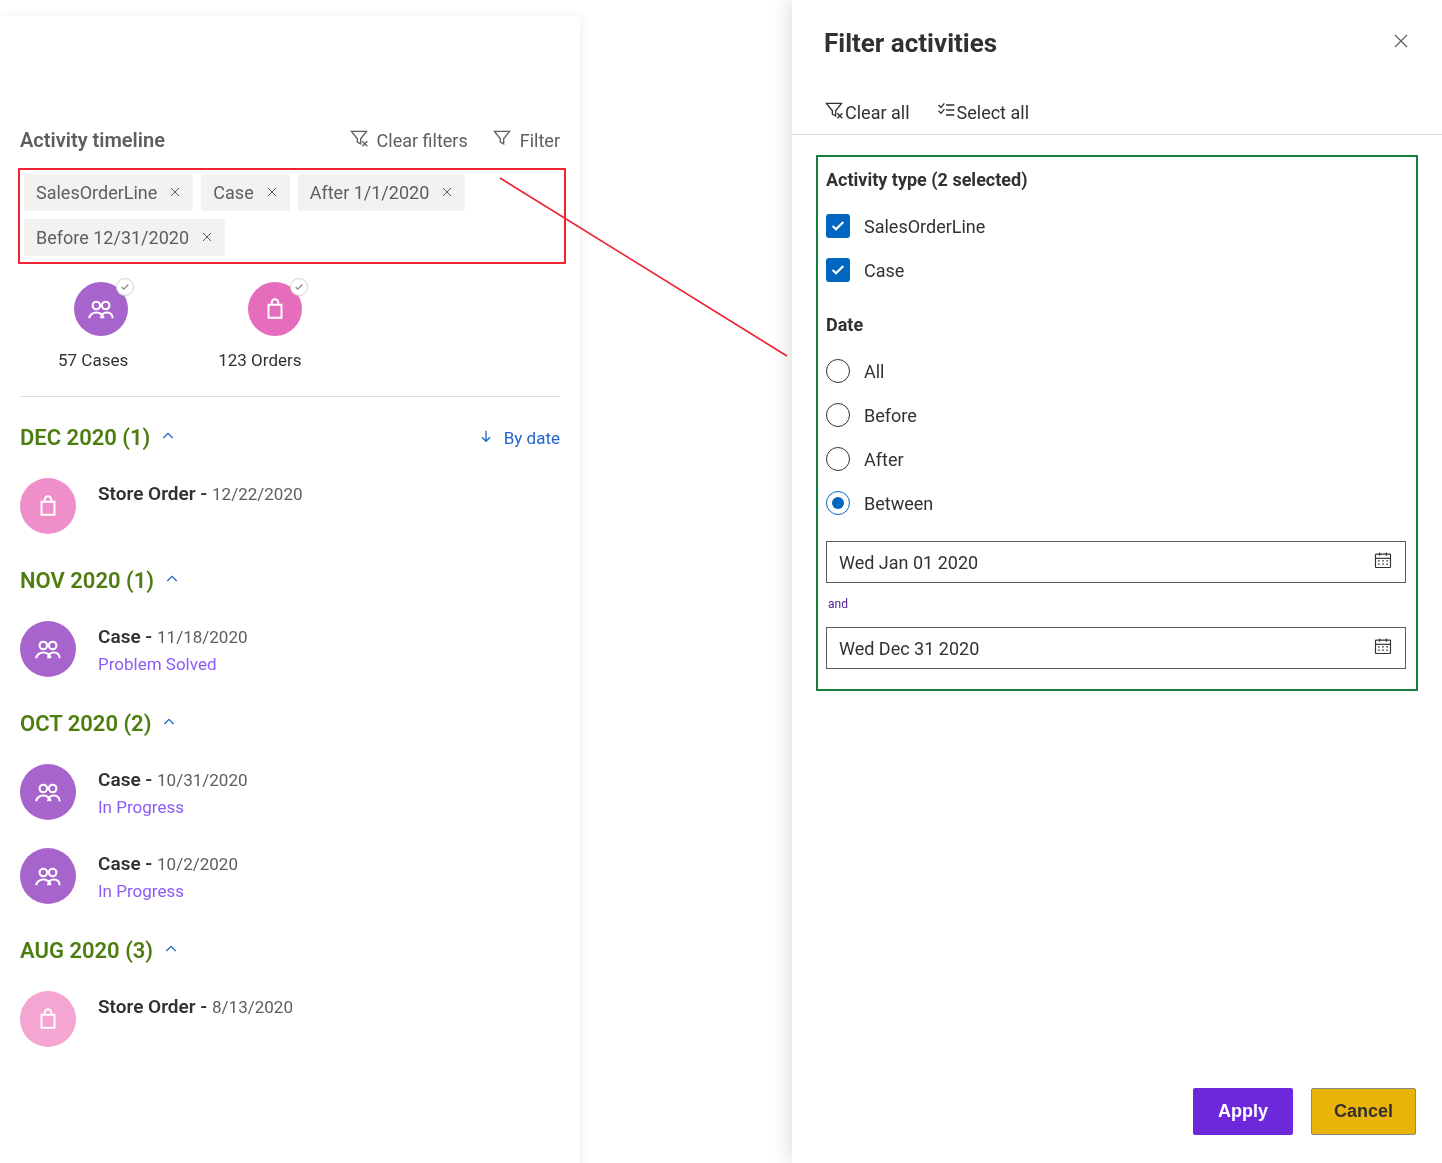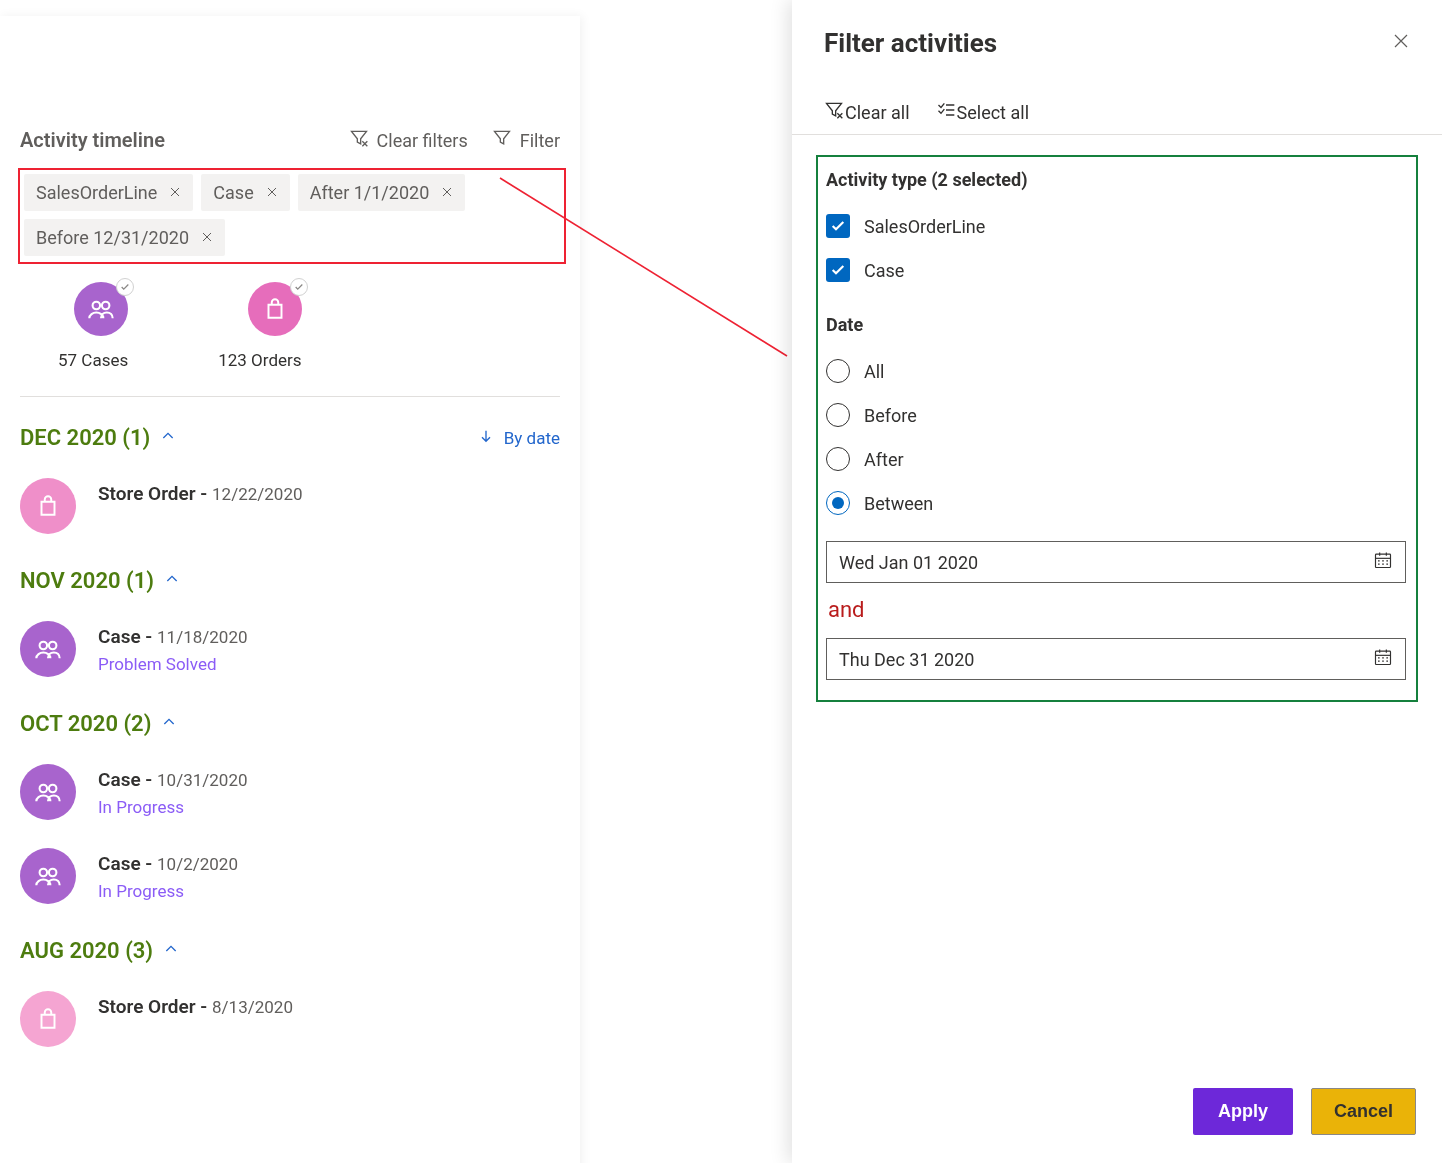--- a/index.html
+++ b/index.html
@@ -232,21 +232,21 @@
 
   .date-input{
     display:flex;align-items:center;
     border:1px solid #605e5c;
     padding:8px 12px;
     margin:16px 0 0 0;
     font-size:18px;
     color:#323130;
   }
   .date-input .cal{ margin-left:auto; color:#323130; }
-  .and-text{ margin:14px 0 8px 2px; font-size:22px; color:#b91c1c; }
+  .and-text{ margin:14px 0 8px 2px; font-size:12px; color:#4c1d95; }
 
   .panel-footer{
     margin-top:auto;
     padding:0 26px 28px 0;
     display:flex;
     justify-content:flex-end;
     gap:18px;
   }
   .btn{
     min-width:100px;
@@ -529,21 +529,21 @@
         <svg width="20" height="20" viewBox="0 0 24 24" fill="none" stroke="#323130" stroke-width="1.4">
           <rect x="3" y="5" width="18" height="16" rx="1"></rect>
             <path d="M3 10h18"></path>
             <path d="M8 3v4M16 3v4"></path>
           <path d="M6 13h2M11 13h2M16 13h2M6 17h2M11 17h2M16 17h2"></path>
         </svg>
       </span>
     </div>
     <div class="and-text">and</div>
     <div class="date-input">
-      <span>Thu Dec 31 2020</span>
+      <span>Wed Dec 31 2020</span>
       <span class="cal">
         <svg width="20" height="20" viewBox="0 0 24 24" fill="none" stroke="#323130" stroke-width="1.4">
           <rect x="3" y="5" width="18" height="16" rx="1"></rect>
             <path d="M3 10h18"></path>
             <path d="M8 3v4M16 3v4"></path>
           <path d="M6 13h2M11 13h2M16 13h2M6 17h2M11 17h2M16 17h2"></path>
         </svg>
       </span>
     </div>
   </div>

